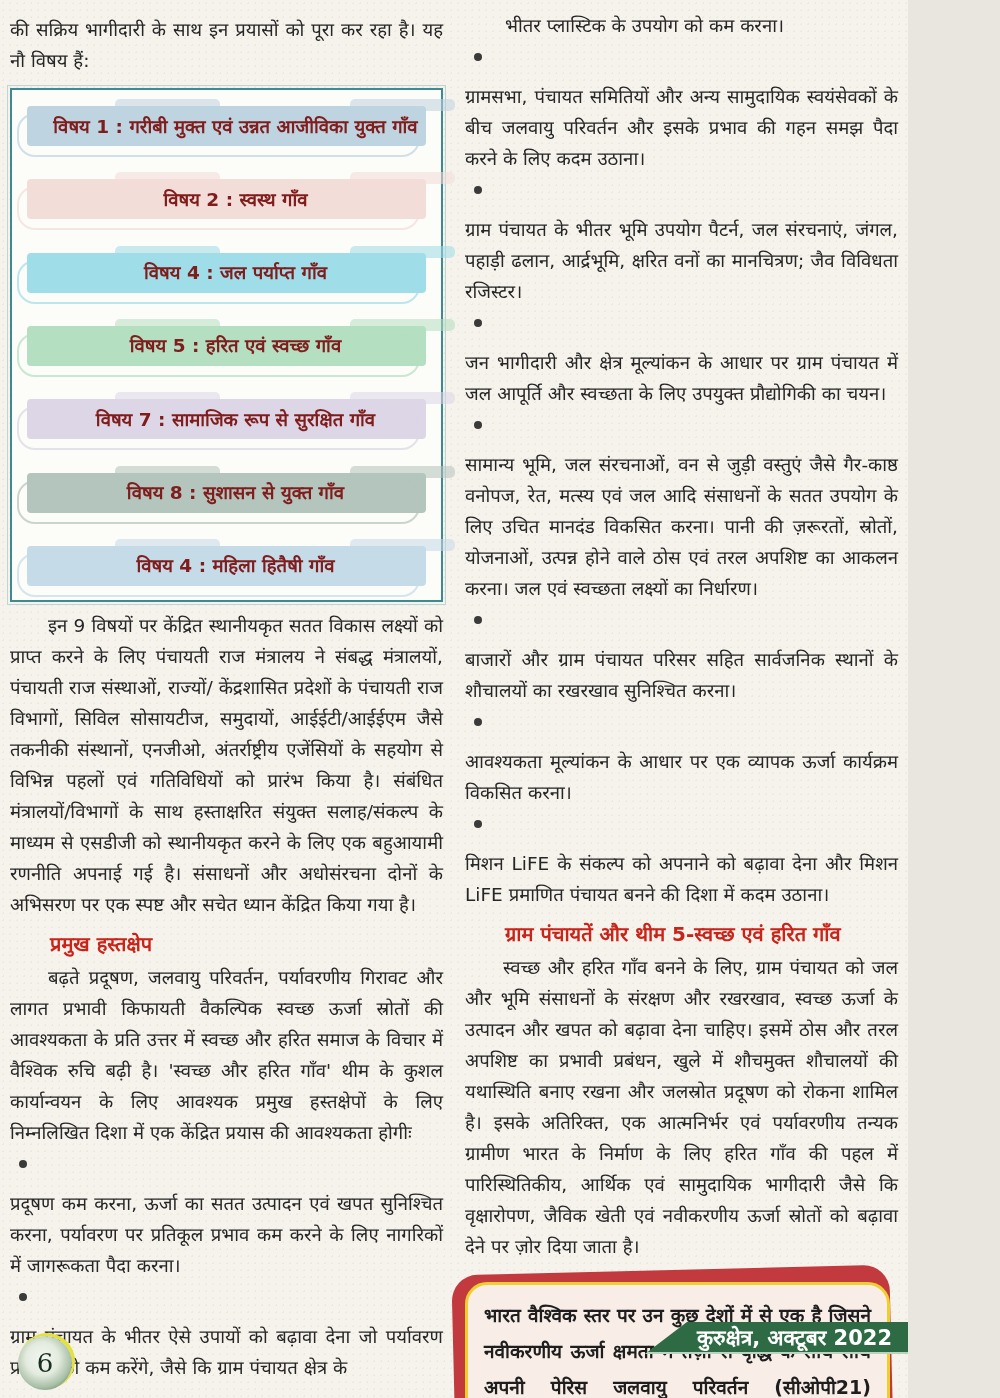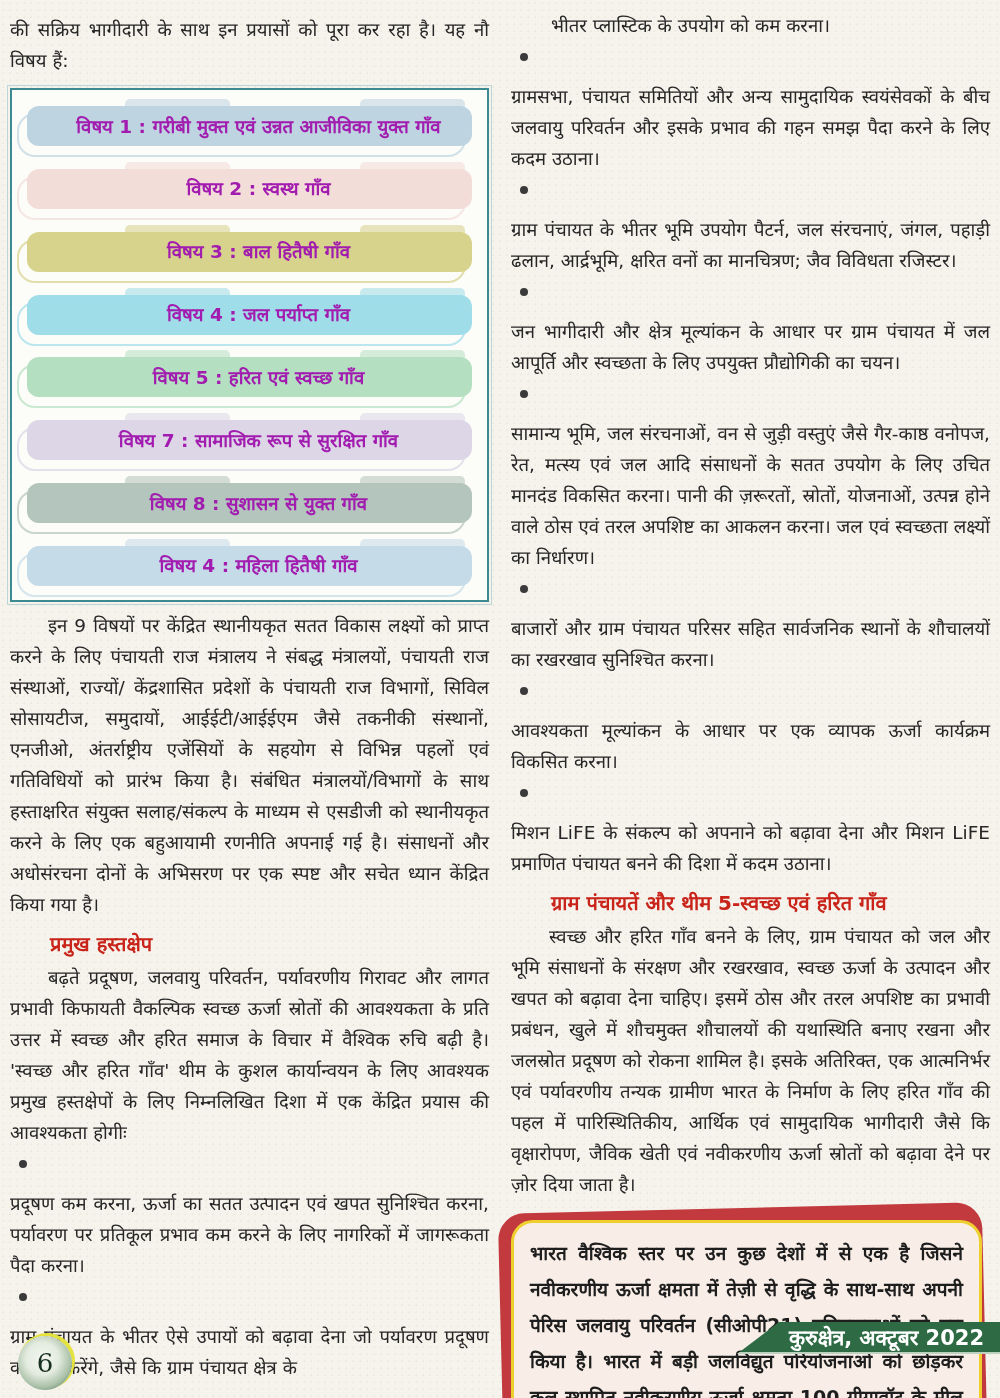--- a/index.html
+++ b/index.html
@@ -3,21 +3,21 @@
 <meta charset="utf-8">
 <style>
   * { margin:0; padding:0; box-sizing:border-box; }
   html,body { width:1000px; }
   body {
     font-family:"DejaVu Sans","Liberation Sans",sans-serif;
     background:#e9e6df;
   }
   .page {
     position:relative;
-    width:1000px; height:1398px;
+    width:908px; height:1398px;
     background:#f6f3ed;
     background-image:radial-gradient(#eceade 1px, transparent 1px);
     background-size:7px 7px;
     overflow:hidden;
     padding:10px 10px 0 10px;
   }
   .cols { display:flex; gap:22px; }
   .col { width:479px; color:#262626; font-size:18.5px; line-height:31px; text-align:justify; }
 
   .para { text-indent:38px; }
@@ -30,24 +30,24 @@
     outline:1px solid #bcd6d8;
     outline-offset:2px;
     background:#fcfcf8;
     padding:16px 15px 14px 15px;
     height:514px;
     display:flex; flex-direction:column; justify-content:space-between;
   }
   .topic-bar {
     position:relative; z-index:0;
     height:40px;
-    border-radius:12px;
+    border-radius:4px;
     background:var(--c,#ddd);
     display:flex; align-items:center; justify-content:center;
-    font-weight:700; font-size:18.5px; color:#a21caf;
+    font-weight:700; font-size:18.5px; color:#7f1d1d;
     text-align:center;
     padding-left:18px;
   }
   .topic-bar::before {
     content:""; position:absolute; z-index:-1;
     left:-10px; top:7px; width:100%; height:100%;
     border:2px solid var(--c,#ddd); border-radius:18px; opacity:.7;
   }
   .topic-bar::after {
     content:""; position:absolute; z-index:-1;
@@ -121,23 +121,20 @@
     <div class="col">
       <p class="intro">की सक्रिय भागीदारी के साथ इन प्रयासों को पूरा कर रहा है। यह नौ विषय हैं:</p>
 
       <div class="topics-box">
         <div class="topic-bar" style="--c: #bed4e1;">
             <span>विषय 1 : गरीबी मुक्त एवं उन्नत आजीविका युक्त गाँव</span>
           </div>
         <div class="topic-bar" style="--c: #f3ddd8;">
             <span>विषय 2 : स्वस्थ गाँव</span>
           </div>
-        <div class="topic-bar" style="--c: #d7d28c;">
-            <span>विषय 3 : बाल हितैषी गाँव</span>
-          </div>
         <div class="topic-bar" style="--c: #9fdde9;">
             <span>विषय 4 : जल पर्याप्त गाँव</span>
           </div>
         <div class="topic-bar" style="--c: #b4dfc1;">
             <span>विषय 5 : हरित एवं स्वच्छ गाँव</span>
           </div>
         <div class="topic-bar" style="--c: #dcd6e6;">
             <span>विषय 7 : सामाजिक रूप से सुरक्षित गाँव</span>
           </div>
         <div class="topic-bar" style="--c: #b3c5bc;">

